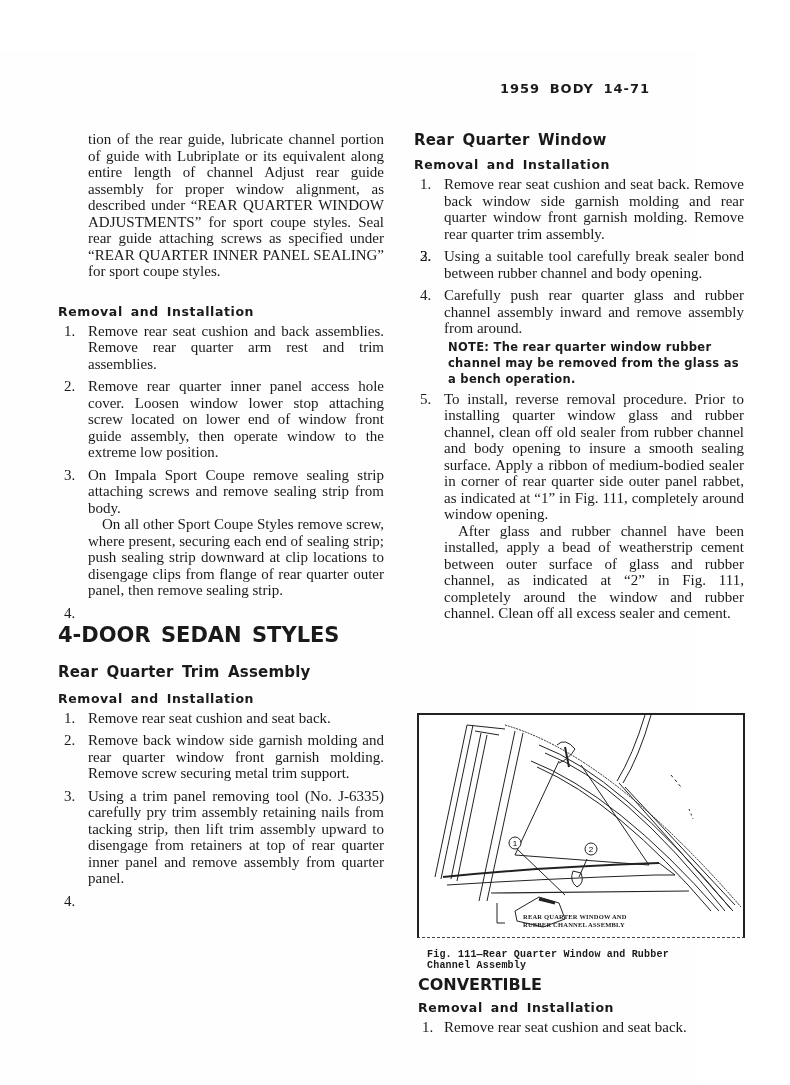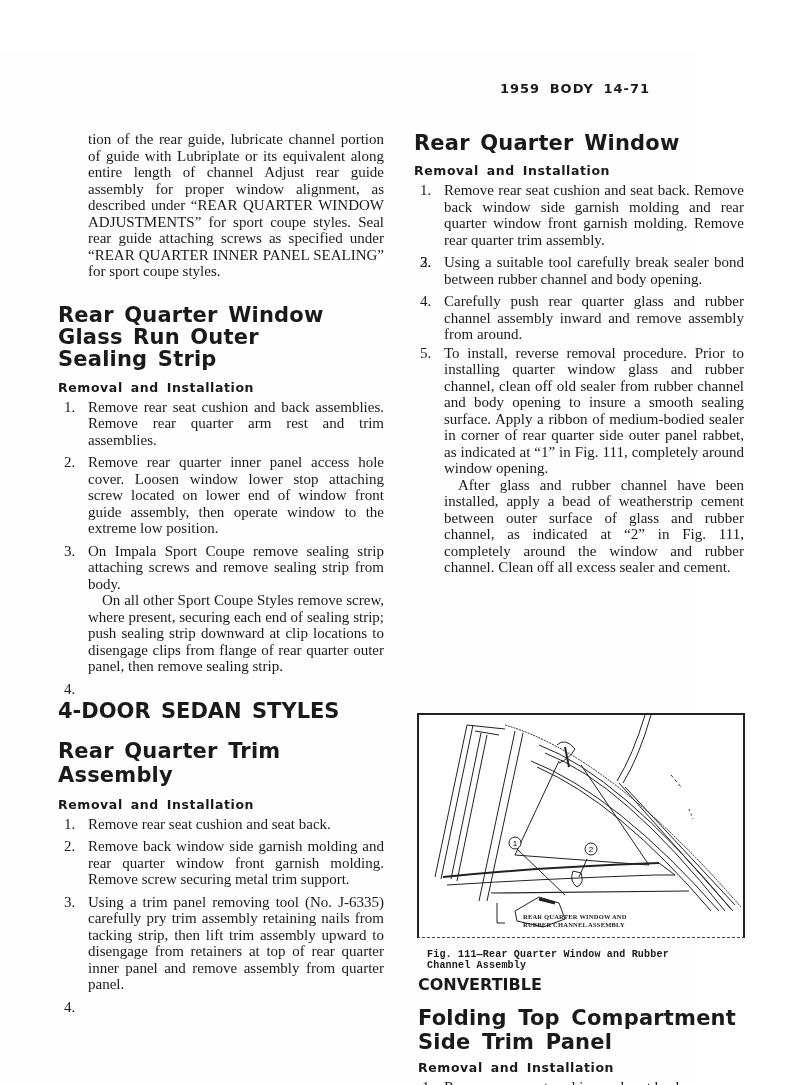--- a/index.html
+++ b/index.html
@@ -9,21 +9,21 @@
   .running-head {
     position: absolute; top: 30px; right: 48px;
     font-family: "DejaVu Sans", sans-serif; font-weight: bold; font-size: 13px; letter-spacing: 1px;
     word-spacing: 4px;
   }
   .col { position: absolute; }
   .col-left { left: 58px; top: 80px; width: 326px; }
   .col-right { left: 414px; top: 80px; width: 330px; }
 
   .serif { font-family: "Liberation Serif", "DejaVu Serif", serif; font-size: 15px; line-height: 16.5px; text-align: justify; }
-  .h1 { font-family: "DejaVu Sans", sans-serif; font-weight: bold; font-size: 21px; letter-spacing: 0.2px; word-spacing: 3px; margin: 0; }
+  .h1 { font-family: "DejaVu Sans", sans-serif; font-weight: bold; font-size: 15px; letter-spacing: 0.2px; word-spacing: 3px; margin: 0; }
   .h-section { font-family: "DejaVu Sans", sans-serif; font-weight: bold; font-size: 21px; word-spacing: 3px; margin: 0; }
   .h2 { font-family: "DejaVu Sans", sans-serif; font-weight: bold; font-size: 12.5px; letter-spacing: 0.6px; word-spacing: 3px; margin: 0; }
 
   .para-cont { padding-left: 30px; margin: 0; }
   ol.steps { list-style: none; margin: 0; padding: 0; }
   ol.steps li { position: relative; padding-left: 30px; margin-bottom: 6px; }
   ol.steps li .num { position: absolute; left: 6px; top: 0; }
   .subpara { text-indent: 14px; margin: 0; }
 
   .note { font-family: "DejaVu Sans", sans-serif; font-weight: bold; font-size: 11.5px; line-height: 16px; padding-left: 34px; margin: 0 0 4px 0; letter-spacing: 0.3px; text-align: left; }
@@ -39,21 +39,20 @@
 <body>
 
 <div class="page">
 
   <div class="running-head">1959 BODY 14-71</div>
 
   <div class="col col-left">
     <p class="serif para-cont" style="margin-top:0;">tion of the rear guide, lubricate channel portion of guide with Lubriplate or its equivalent along entire length of channel Adjust rear guide assembly for proper window alignment, as described under “REAR QUARTER WINDOW ADJUSTMENTS” for sport coupe styles. Seal rear guide attaching screws as specified under “REAR QUARTER INNER PANEL SEALING” for sport coupe styles.</p>
 
     <div style="margin-top:24px;">
-      <h2 class="h1" style="line-height:22px; width:300px;">Rear Quarter Window Glass Run Outer Sealing Strip</h2>
       <h3 class="h2" style="margin-top:10px; margin-bottom:4px;">Removal and Installation</h3>
       <ol class="steps serif">
         <li><span class="num">1.</span><span>Remove rear seat cushion and back assemblies. Remove rear quarter arm rest and trim assemblies.</span></li>
         <li><span class="num">2.</span><span>Remove rear quarter inner panel access hole cover. Loosen window lower stop attaching screw located on lower end of window front guide assembly, then operate window to the extreme low position.</span></li>
         <li>
             <span class="num">3.</span>
             <div>On Impala Sport Coupe remove sealing strip attaching screws and remove sealing strip from body.</div>
             <p class="subpara">On all other Sport Coupe Styles remove screw, where present, securing each end of sealing strip; push sealing strip downward at clip locations to disengage clips from flange of rear quarter outer panel, then remove sealing strip.</p>
           </li>
         <li><span class="num">4.</span></li>
@@ -76,20 +75,21 @@
   <div class="col col-right">
     <div>
       <h2 class="h1">Rear Quarter Window</h2>
       <h3 class="h2" style="margin-top:8px; margin-bottom:4px;">Removal and Installation</h3>
       <ol class="steps serif">
         <li><span class="num">1.</span><span>Remove rear seat cushion and seat back. Remove back window side garnish molding and rear quarter window front garnish molding. Remove rear quarter trim assembly.</span></li>
         <li><span class="num">2.</span></li>
         <li><span class="num">3.</span><span>Using a suitable tool carefully break sealer bond between rubber channel and body opening.</span></li>
         <li style="margin-bottom:2px;"><span class="num">4.</span><span>Carefully push rear quarter glass and rubber channel assembly inward and remove assembly from around.</span></li>
       </ol>
+      <p class="note">NOTE: The rear quarter window rubber channel may be removed from the glass as a bench operation.</p>
       <ol class="steps serif">
         <li>
             <span class="num">5.</span>
             <div>To install, reverse removal procedure. Prior to installing quarter window glass and rubber channel, clean off old sealer from rubber channel and body opening to insure a smooth sealing surface. Apply a ribbon of medium-bodied sealer in corner of rear quarter side outer panel rabbet, as indicated at “1” in Fig. 111, completely around window opening.</div>
             <p class="subpara">After glass and rubber channel have been installed, apply a bead of weatherstrip cement between outer surface of glass and rubber channel, as indicated at “2” in Fig. 111, completely around the window and rubber channel. Clean off all excess sealer and cement.</p>
           </li>
       </ol>
     </div>
   </div>
 
@@ -153,21 +153,20 @@
     </svg>
     <div class="fig-label">
       <div>REAR QUARTER WINDOW AND</div>
       <div>RUBBER CHANNEL ASSEMBLY</div>
     </div>
   </div>
   <div class="caption">Fig. 111—Rear Quarter Window and Rubber Channel Assembly</div>
 
   <div class="col" style="left:418px; top:924px; width:326px;">
     <h2 class="h-section" style="font-size:16px;">CONVERTIBLE</h2>
-    <h2 class="h1" style="margin-top:12px; word-spacing:4px;">Folding Top Compartment Side Trim Panel</h2>
     <h3 class="h2" style="margin-top:6px; margin-bottom:4px;">Removal and Installation</h3>
     <ol class="steps serif">
       <li style="padding-left:26px;"><span class="num" style="left:4px;">1.</span><span>Remove rear seat cushion and seat back.</span></li>
     </ol>
   </div>
 
   <div class="footer">PASSENGER CAR SHOP MANUAL SUPPLEMENT</div>
 </div>
 
 </body></html>

